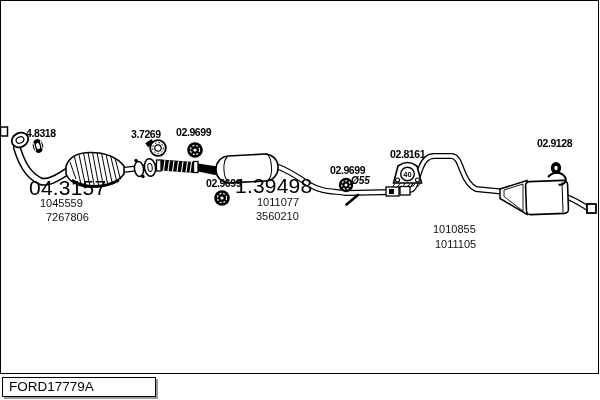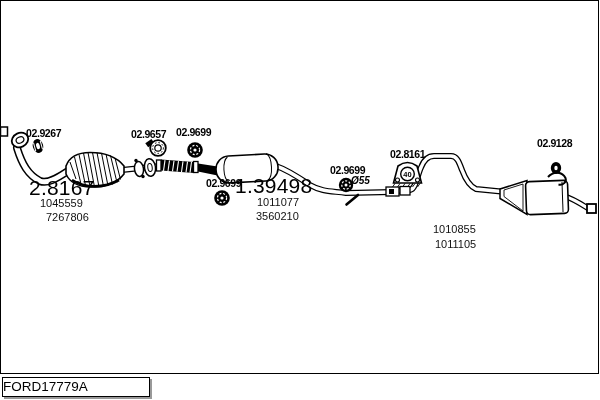--- a/index.html
+++ b/index.html
@@ -6,21 +6,21 @@
   .stage{position:relative;width:600px;height:400px;background:#fff;overflow:hidden;
          font-family:"Liberation Sans",sans-serif;color:#000;}
   .frame{position:absolute;left:0;top:0;width:597px;height:372px;border:1.5px solid #000;}
   svg.drawing{position:absolute;left:0;top:0;}
   .lbl{position:absolute;white-space:nowrap;font-weight:700;font-size:10.5px;letter-spacing:-0.4px;}
   .code{position:absolute;white-space:nowrap;font-weight:400;font-size:21px;letter-spacing:0.2px;}
   .num{position:absolute;white-space:nowrap;font-weight:400;font-size:11px;color:#111;}
   .dia{position:absolute;white-space:nowrap;font-weight:700;font-style:italic;font-size:10px;}
   .footer-box{position:absolute;left:2px;top:377px;width:146px;height:18px;
               border:1.5px solid #000;background:#fff;box-shadow:2px 2px 0 #999;
-              font-size:13.5px;line-height:18px;padding-left:0;}
+              font-size:13.5px;line-height:18px;padding-left:6px;}
 </style>
 </head>
 <body>
 
 <div class="stage">
   <div class="frame"></div>
 
   <svg class="drawing" width="600" height="375" viewBox="0 0 600 375">
 
     <g>
@@ -171,30 +171,30 @@
         <line x1="420" y1="183.5" x2="417.5" y2="187"></line>
       </g>
     </g>
 
     <g>
       <ellipse cx="556" cy="168" rx="5.2" ry="6" fill="#000"></ellipse>
       <ellipse cx="556" cy="168" rx="1.7" ry="2.2" fill="#fff"></ellipse>
     </g>
   </svg>
 
-  <div class="lbl" style="left:26px;top:127px">02.9267</div>
-  <div class="lbl" style="left:131px;top:128px">02.9657</div>
+  <div class="lbl" style="left:26px;top:127px">4.8318</div>
+  <div class="lbl" style="left:131px;top:128px">3.7269</div>
   <div class="lbl" style="left:176px;top:126px">02.9699</div>
   <div class="lbl" style="left:206px;top:177px">02.9699</div>
   <div class="lbl" style="left:330px;top:164px">02.9699</div>
   <div class="dia" style="left:351px;top:175px">Ø55</div>
   <div class="lbl" style="left:390px;top:148px">02.8161</div>
   <div class="lbl" style="left:537px;top:137px">02.9128</div>
 
-  <div class="code" style="left:29px;top:176px">2.8167</div>
+  <div class="code" style="left:29px;top:176px">04.3157</div>
   <div class="num" style="left:40px;top:197px">1045559</div>
   <div class="num" style="left:46px;top:211px">7267806</div>
 
   <div class="code" style="left:235px;top:174px">1.39498</div>
   <div class="num" style="left:257px;top:196px">1011077</div>
   <div class="num" style="left:256px;top:210px">3560210</div>
 
   <div class="num" style="left:433px;top:223px">1010855</div>
   <div class="num" style="left:435px;top:238px">1011105</div>
 

